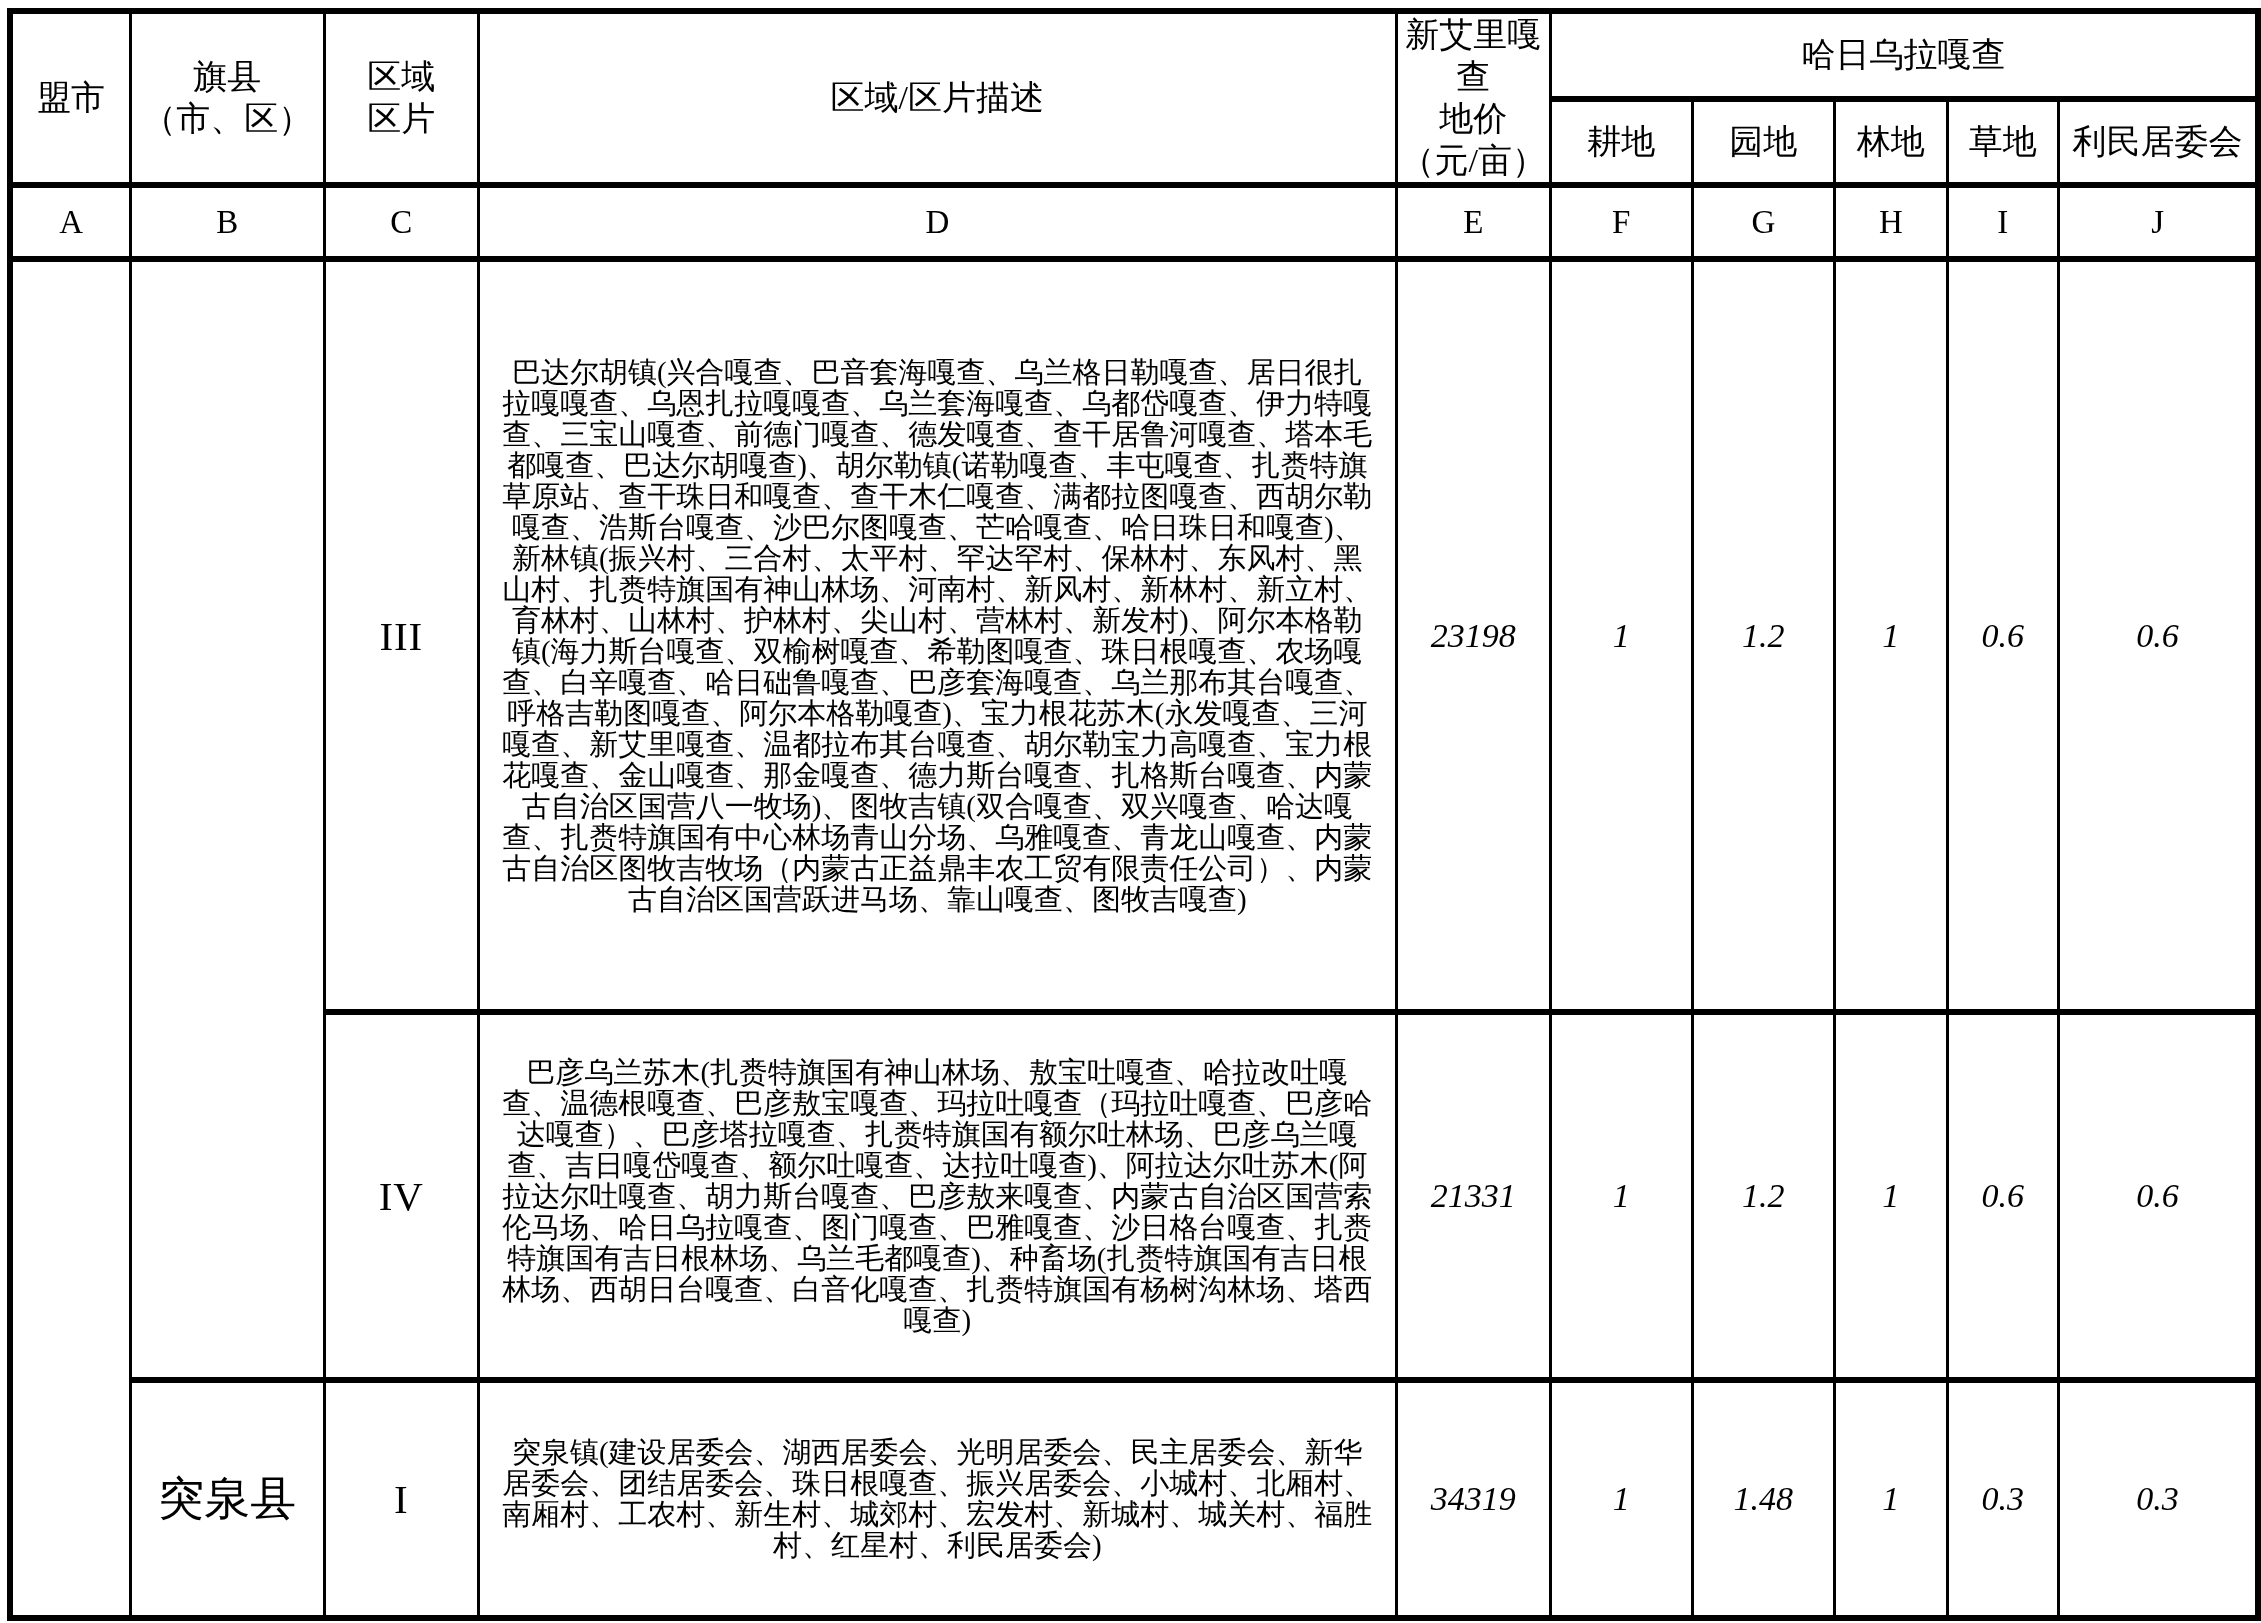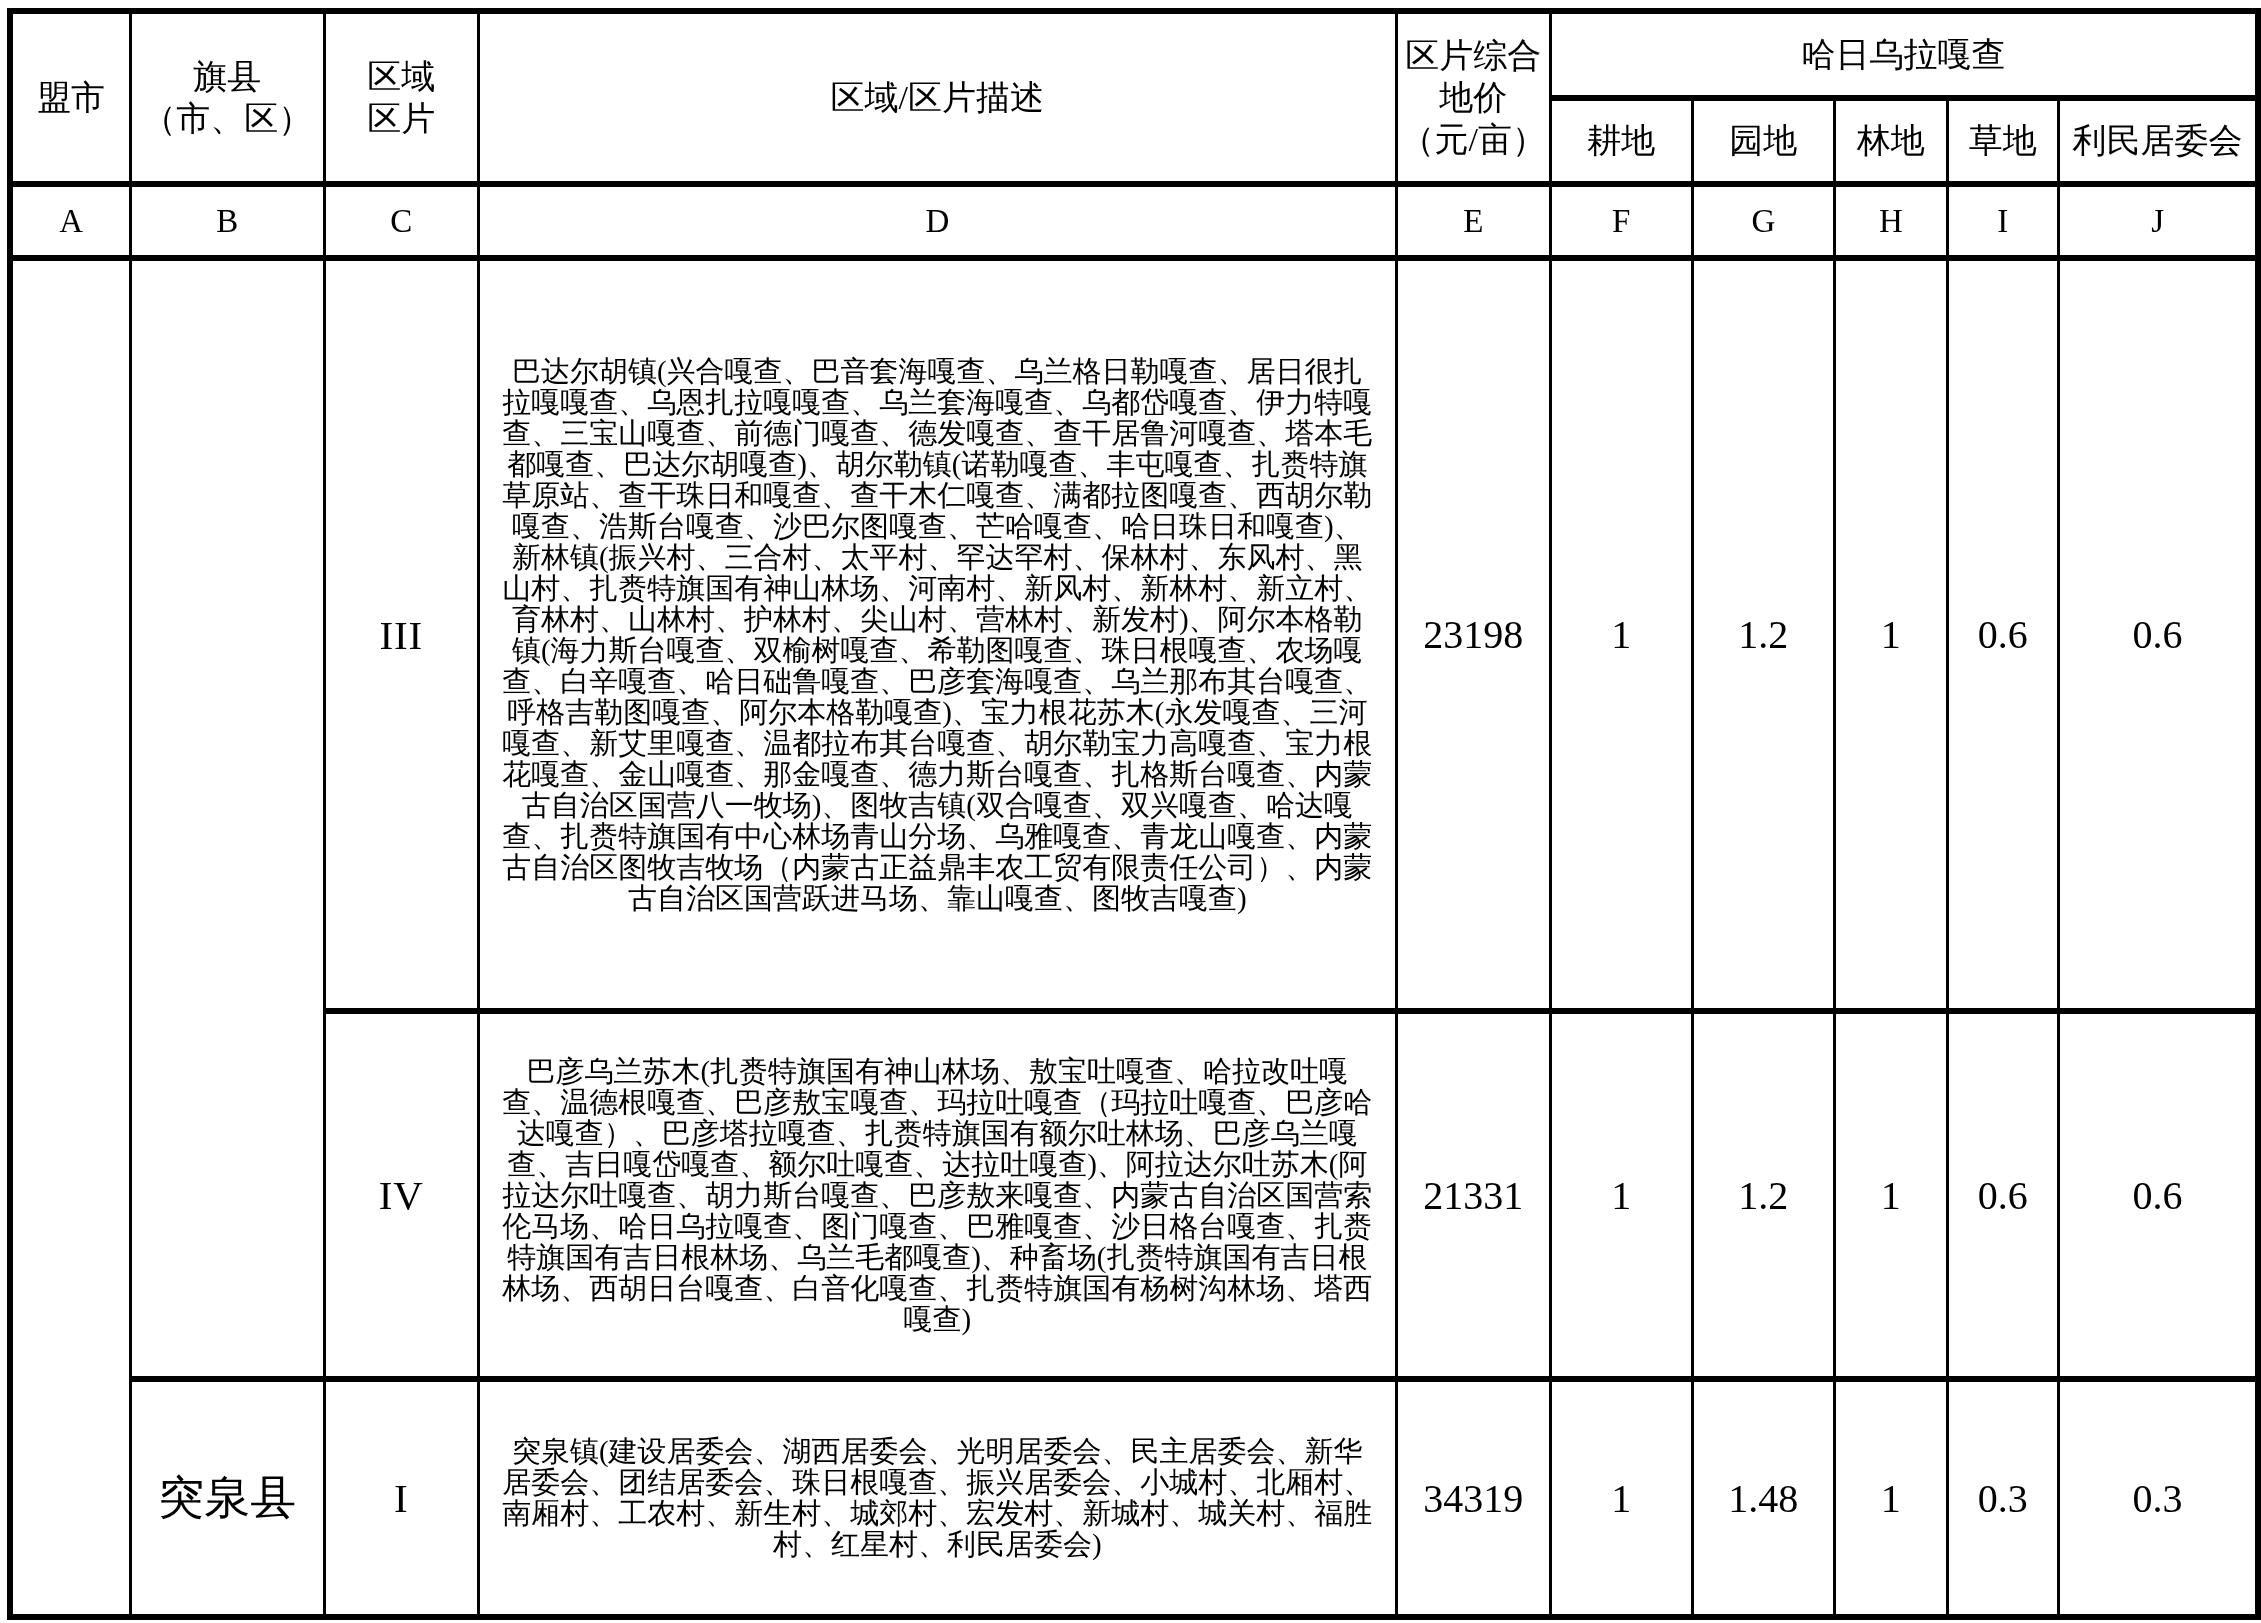--- a/index.html
+++ b/index.html
@@ -69,21 +69,22 @@
   }
   td.desc-cell {
     text-align: left;
     vertical-align: middle;
     font-size: 29px;
     line-height: 31px;
     white-space: pre-line;
     padding: 1.6px 3.3px 1.6px 6.5px;
   }
   td.num-cell {
-    font-size: 40px;
+    font-size: 34px;
+    font-style: italic;
   }
 </style>
 </head>
 <body>
 
 <div class="page">
   <table class="land-table">
     <colgroup>
       <col style="width:120px">
       <col style="width:194px">
@@ -97,21 +98,21 @@
       <col style="width:200px">
     </colgroup>
     <thead>
       <tr class="hrow1">
         <th rowspan="2" class="cn-head">盟市</th>
         <th rowspan="2" class="cn-head">旗县
 （市、区）</th>
         <th rowspan="2" class="cn-head">区域
 区片</th>
         <th rowspan="2" class="cn-head">区域/区片描述</th>
-        <th rowspan="2" class="cn-head">区片综合
+        <th rowspan="2" class="cn-head">新艾里嘎查
 地价
 （元/亩）</th>
         <th colspan="5" class="cn-head">哈日乌拉嘎查</th>
       </tr>
       <tr class="hrow2">
         <th class="cn-head">耕地</th>
         <th class="cn-head">园地</th>
         <th class="cn-head">林地</th>
         <th class="cn-head">草地</th>
         <th class="cn-head">利民居委会</th>

